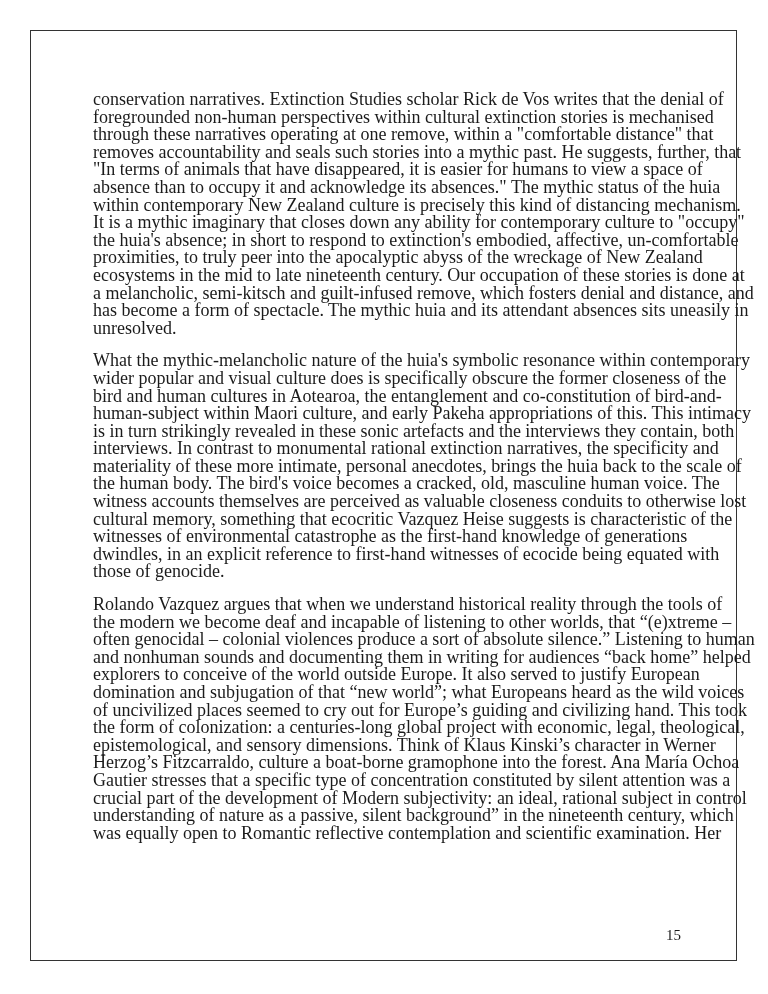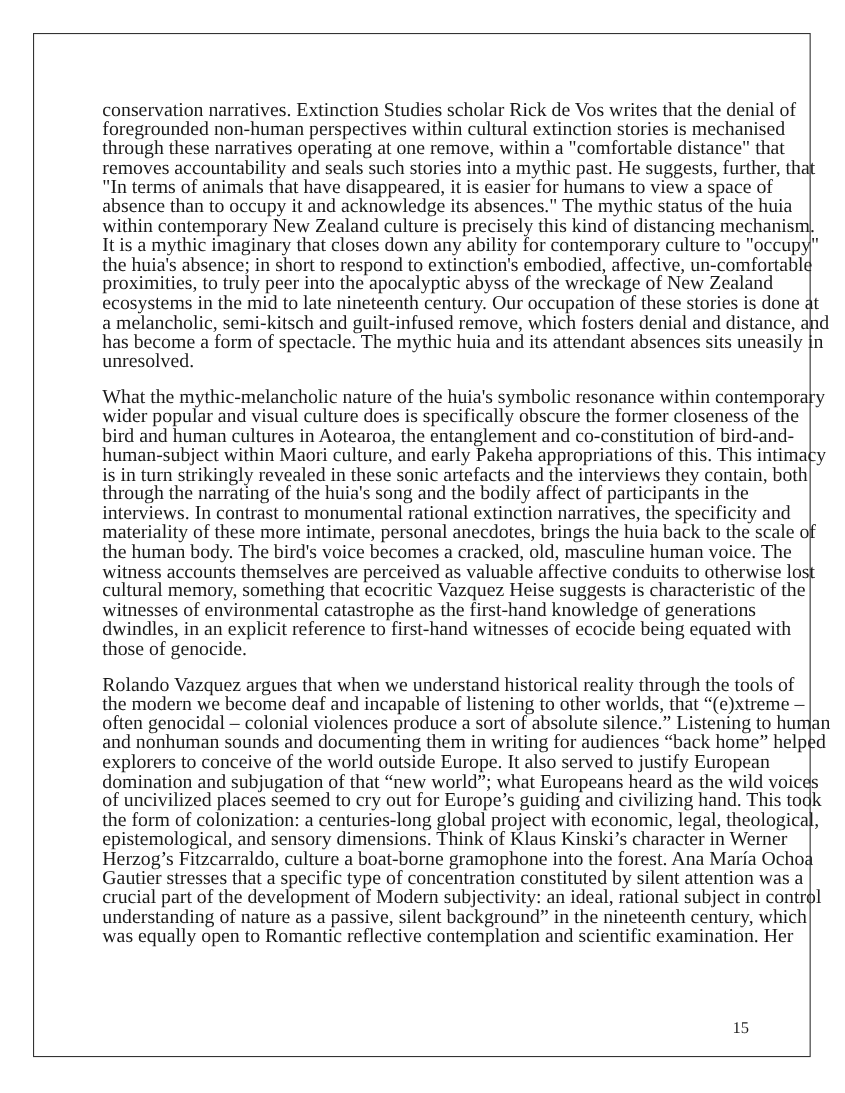--- a/index.html
+++ b/index.html
@@ -75,25 +75,24 @@
       <div class="line">a melancholic, semi-kitsch and guilt-infused remove, which fosters denial and distance, and</div>
       <div class="line">has become a form of spectacle. The mythic huia and its attendant absences sits uneasily in</div>
       <div class="line">unresolved.</div>
     </div>
     <div class="para">
       <div class="line">What the mythic-melancholic nature of the huia's symbolic resonance within contemporary</div>
       <div class="line">wider popular and visual culture does is specifically obscure the former closeness of the</div>
       <div class="line">bird and human cultures in Aotearoa, the entanglement and co-constitution of bird-and-</div>
       <div class="line">human-subject within Maori culture, and early Pakeha appropriations of this. This intimacy</div>
       <div class="line">is in turn strikingly revealed in these sonic artefacts and the interviews they contain, both</div>
-      <div class="line">through the narrating of the huia's song and the bodily affect of participants in the</div>
       <div class="line">interviews. In contrast to monumental rational extinction narratives, the specificity and</div>
       <div class="line">materiality of these more intimate, personal anecdotes, brings the huia back to the scale of</div>
       <div class="line">the human body. The bird's voice becomes a cracked, old, masculine human voice. The</div>
-      <div class="line">witness accounts themselves are perceived as valuable affective conduits to otherwise lost</div>
+      <div class="line">witness accounts themselves are perceived as valuable closeness conduits to otherwise lost</div>
       <div class="line">cultural memory, something that ecocritic Vazquez Heise suggests is characteristic of the</div>
       <div class="line">witnesses of environmental catastrophe as the first-hand knowledge of generations</div>
       <div class="line">dwindles, in an explicit reference to first-hand witnesses of ecocide being equated with</div>
       <div class="line">those of genocide.</div>
     </div>
     <div class="para">
       <div class="line">Rolando Vazquez argues that when we understand historical reality through the tools of</div>
       <div class="line">the modern we become deaf and incapable of listening to other worlds, that “(e)xtreme –</div>
       <div class="line">often genocidal – colonial violences produce a sort of absolute silence.” Listening to human</div>
       <div class="line">and nonhuman sounds and documenting them in writing for audiences “back home” helped</div>

